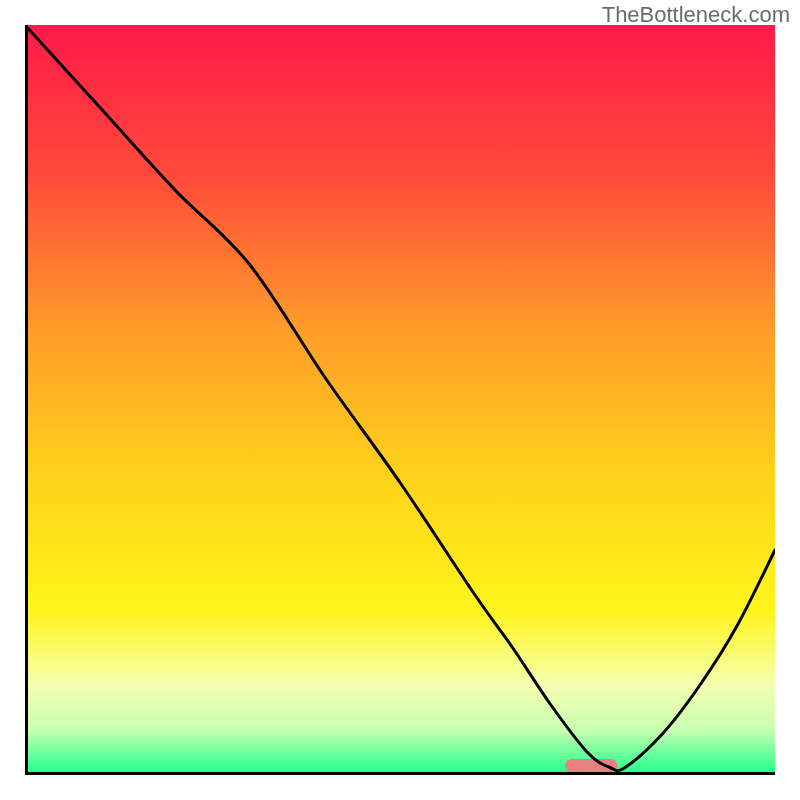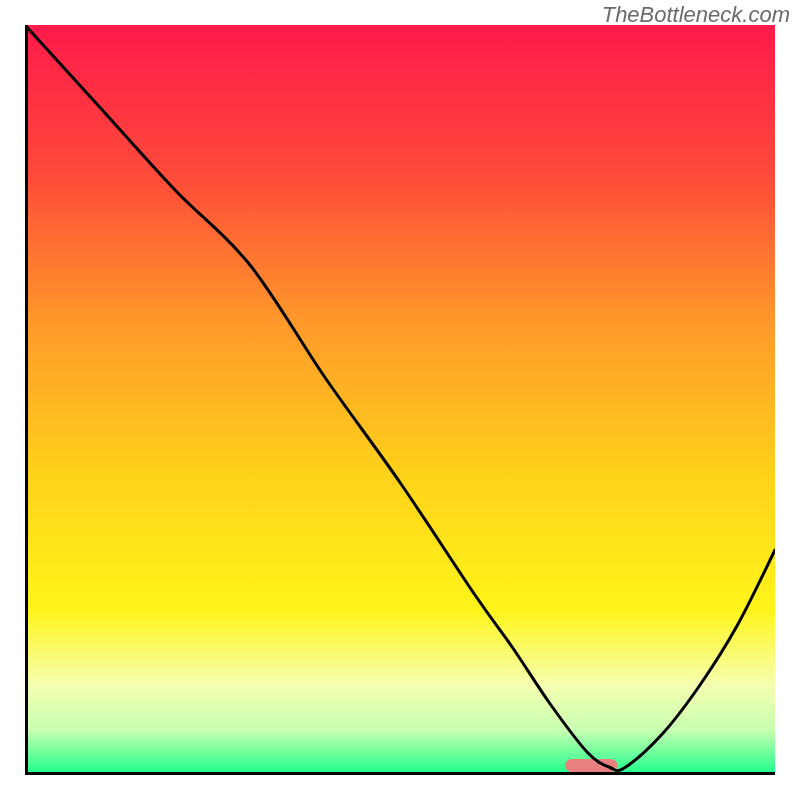--- a/index.html
+++ b/index.html
@@ -1,21 +1,20 @@
 <!DOCTYPE html>
 <html><head>
 <meta charset="utf-8">
 <style>
   * { margin: 0; padding: 0; box-sizing: border-box; }
   html, body { width: 800px; height: 800px; overflow: hidden; background: #fff; }
   .chart-container {
     position: relative;
     width: 800px;
     height: 732px;
-    font-style: italic;
   }
   .watermark {
     position: absolute;
     top: 2px;
     right: 10px;
     font-family: Arial, sans-serif;
     font-size: 22px;
     font-weight: 500;
     color: #6b6b6b;
     z-index: 10;

